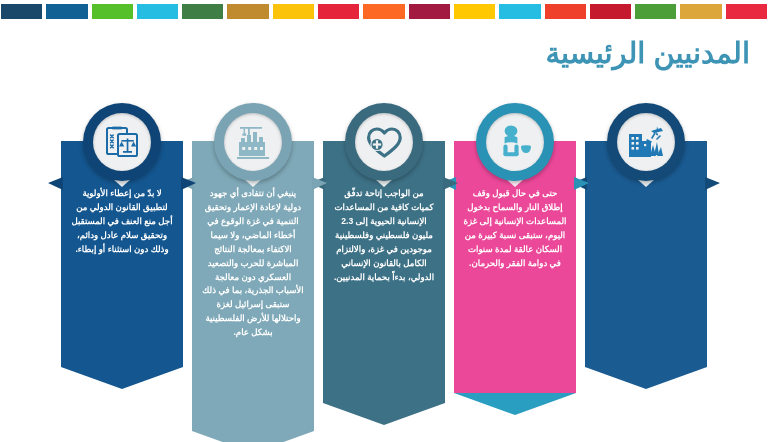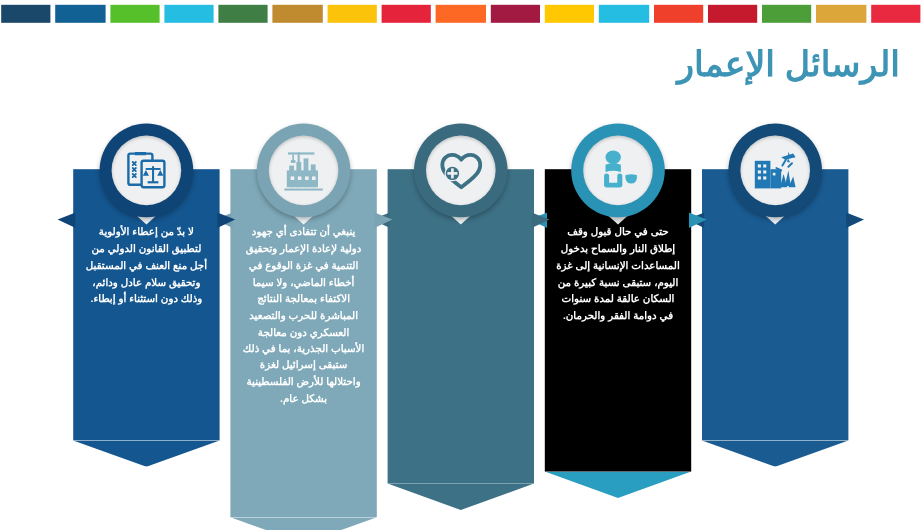--- a/index.html
+++ b/index.html
@@ -167,21 +167,21 @@
       <div class="sdg-chip" style="background: rgb(162, 25, 66);"></div>
       <div class="sdg-chip" style="background: rgb(255, 200, 0);"></div>
       <div class="sdg-chip" style="background: rgb(38, 189, 226);"></div>
       <div class="sdg-chip" style="background: rgb(239, 64, 43);"></div>
       <div class="sdg-chip" style="background: rgb(197, 25, 45);"></div>
       <div class="sdg-chip" style="background: rgb(76, 159, 56);"></div>
       <div class="sdg-chip" style="background: rgb(221, 166, 58);"></div>
       <div class="sdg-chip" style="background: rgb(232, 41, 63);"></div>
     </div>
 
-  <div id="page-title" style="color: rgb(61, 148, 181);">الرسائل الإعمار</div>
+  <div id="page-title" style="color: rgb(61, 148, 181);">المدنيين الرئيسية</div>
 
   <div id="cards">
       <div class="card">
         <div class="medallion" style="background: rgb(19, 74, 120);">
           <div class="inner">
             <svg width="40" height="34" viewBox="0 0 40 34" fill="none">
         <rect x="3" y="9" width="13" height="23" fill="#2079b5"></rect>
         <rect x="16" y="16" width="9" height="16" fill="#2079b5"></rect>
         <rect x="5.5" y="12" width="2.6" height="2.6" fill="#eef0f1"></rect>
         <rect x="10" y="12" width="2.6" height="2.6" fill="#eef0f1"></rect>
@@ -224,21 +224,21 @@
         <ellipse cx="14" cy="6" rx="6.4" ry="5.6" fill="#46b0cd"></ellipse>
         <path d="M7.6 12.2 Q14 9.4 20.4 12.2 L20.4 18.4 Q14 16 7.6 18.4 Z" fill="#46b0cd"></path>
         <rect x="6.4" y="19.6" width="4.2" height="11" rx="2.1" fill="#46b0cd"></rect>
         <rect x="17.4" y="19.6" width="4.2" height="11" rx="2.1" fill="#46b0cd"></rect>
         <rect x="6.4" y="27.2" width="15.2" height="4" rx="2" fill="#46b0cd"></rect>
         <path d="M24 22 H34 Q33.4 28 29 28 Q24.6 28 24 22 Z" fill="#46b0cd"></path>
         <ellipse cx="29" cy="21.6" rx="5" ry="1.3" fill="#46b0cd"></ellipse>
       </svg>
           </div>
         </div>
-        <div class="ribbon" style="background: #000000; min-height: 252px;">
+        <div class="ribbon" style="background: #ec4899; min-height: 252px;">
           <div class="notch"></div>
           <span class="card-text">حتى في حال قبول وقف إطلاق النار والسماح بدخول المساعدات الإنسانية إلى غزة اليوم، ستبقى نسبة كبيرة من السكان عالقة لمدة سنوات في دوامة الفقر والحرمان.</span>
           <div class="tail">
             <svg width="122" height="22" viewBox="0 0 122 22">
       <path d="M0 0 H122 V0 L61 22 L0 0 Z" fill="#2a9ec0"></path>
     </svg>
           </div>
           <div class="wing left"><svg width="15" height="13" viewBox="0 0 15 13">
         <path d="M15 0 L0 6 L15 13 Z" fill="#2a92b4"></path>
       </svg></div>
@@ -254,20 +254,21 @@
         <path d="M18.4 30 C 8 22.4 2.6 17.4 2.6 11.4 C 2.6 6.4 6.4 3 10.8 3 C 13.6 3 16.4 4.4 18.4 7 C 20.4 4.4 23.2 3 26 3 C 30.4 3 34.2 6.4 34.2 11.4 C 34.2 17.4 28.8 22.4 18.4 30 Z" stroke="#3d7186" stroke-width="3.2" fill="none" stroke-linejoin="round"></path>
         <circle cx="11" cy="18.5" r="6.6" fill="#eef0f1"></circle>
         <circle cx="11" cy="18.5" r="5.6" fill="#3d7186"></circle>
         <rect x="9.9" y="14.3" width="2.2" height="8.4" fill="#eef0f1"></rect>
         <rect x="6.8" y="17.4" width="8.4" height="2.2" fill="#eef0f1"></rect>
       </svg>
           </div>
         </div>
         <div class="ribbon" style="background: rgb(61, 113, 134); min-height: 262px;">
           <div class="notch"></div>
+          <span class="card-text">من الواجب إتاحة تدفّق كميات كافية من المساعدات الإنسانية الحيوية إلى 2.3 مليون فلسطيني وفلسطينية موجودين في غزة، والالتزام الكامل بالقانون الإنساني الدولي، بدءاً بحماية المدنيين.</span>
           <div class="tail">
             <svg width="122" height="22" viewBox="0 0 122 22">
       <path d="M0 0 H122 V0 L61 22 L0 0 Z" fill="#3d7186"></path>
     </svg>
           </div>
           <div class="wing left"><svg width="15" height="13" viewBox="0 0 15 13">
         <path d="M15 0 L0 6 L15 13 Z" fill="#3a6a7e"></path>
       </svg></div>
           <div class="wing right"><svg width="15" height="13" viewBox="0 0 15 13">
         <path d="M0 0 L15 6 L0 13 Z" fill="#3a6a7e"></path>

